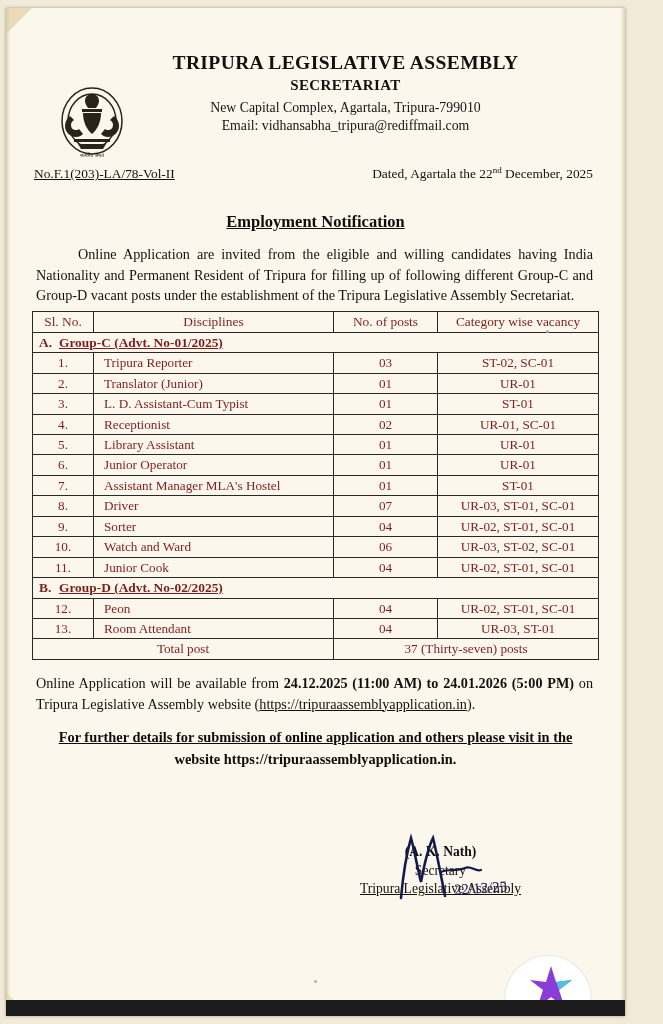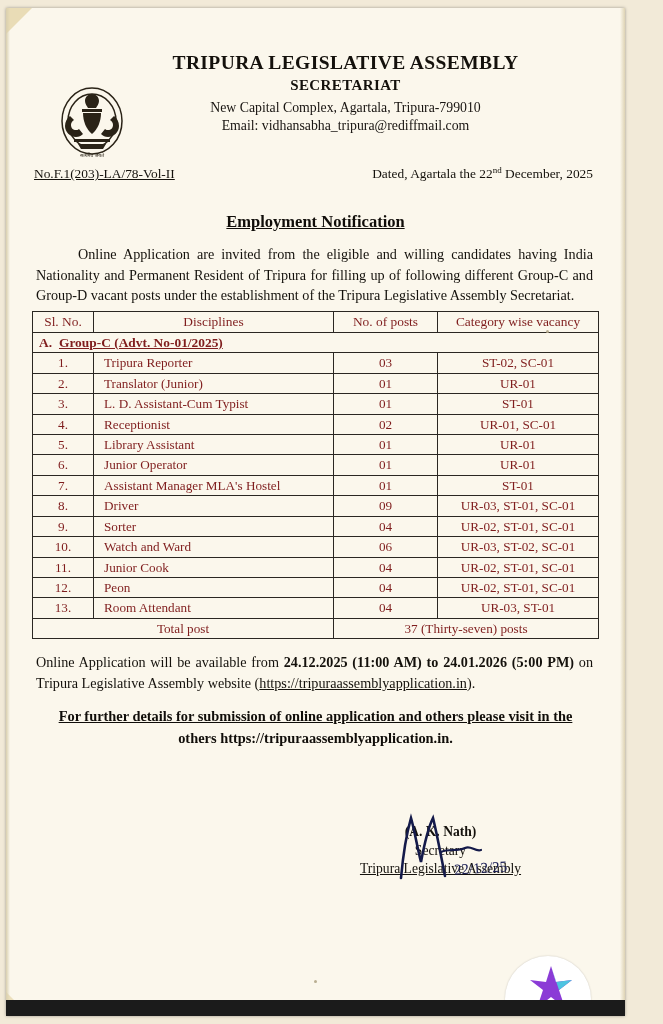--- a/index.html
+++ b/index.html
@@ -214,21 +214,21 @@
         </tr>
         <tr>
           <td class="c-sl">7.</td>
           <td class="c-disc">Assistant Manager MLA's Hostel</td>
           <td class="c-posts">01</td>
           <td class="c-cat">ST-01</td>
         </tr>
         <tr>
           <td class="c-sl">8.</td>
           <td class="c-disc">Driver</td>
-          <td class="c-posts">09</td>
+          <td class="c-posts">07</td>
           <td class="c-cat">UR-03, ST-01, SC-01</td>
         </tr>
         <tr>
           <td class="c-sl">9.</td>
           <td class="c-disc">Sorter</td>
           <td class="c-posts">04</td>
           <td class="c-cat">UR-02, ST-01, SC-01</td>
         </tr>
         <tr>
           <td class="c-sl">10.</td>
@@ -236,20 +236,23 @@
           <td class="c-posts">06</td>
           <td class="c-cat">UR-03, ST-02, SC-01</td>
         </tr>
         <tr>
           <td class="c-sl">11.</td>
           <td class="c-disc">Junior Cook</td>
           <td class="c-posts">04</td>
           <td class="c-cat">UR-02, ST-01, SC-01</td>
         </tr>
 
+        <tr class="grouprow">
+          <td colspan="4"><span class="gl">B.</span><span class="gu">Group-D (Advt. No-02/2025)</span></td>
+        </tr>
 
         <tr>
           <td class="c-sl">12.</td>
           <td class="c-disc">Peon</td>
           <td class="c-posts">04</td>
           <td class="c-cat">UR-02, ST-01, SC-01</td>
         </tr>
         <tr>
           <td class="c-sl">13.</td>
           <td class="c-disc">Room Attendant</td>
@@ -263,21 +266,21 @@
         </tr>
       </tbody>
     </table>
 
     <div class="para2">
       <span class="indent"></span><span>Online Application will be available from </span><b>24.12.2025 (11:00 AM) to 24.01.2026 (5:00 PM)</b><span> on Tripura Legislative Assembly website (</span><span class="link">https://tripuraassemblyapplication.in</span><span>).</span>
     </div>
 
     <div class="notebold">
       <div class="u">For further details for submission of online application and others please visit in the</div>
-      <div>others https://tripuraassemblyapplication.in.</div>
+      <div>website https://tripuraassemblyapplication.in.</div>
     </div>
 
     <div class="sig-wrap">
       <div class="sig-ink">
         <svg width="120" height="70" viewBox="0 0 120 70">
           <path d="M18 66 C20 44 24 20 28 6 C31 16 34 34 38 50 C41 34 45 16 50 6 C54 22 58 44 62 64" fill="none" stroke="#141a4a" stroke-width="2.6" stroke-linecap="round"></path>
           <path d="M58 40 C66 36 74 40 82 36 C88 33 92 40 98 38" fill="none" stroke="#141a4a" stroke-width="2.2" stroke-linecap="round"></path>
         </svg>
       </div>
       <div class="sig-date">22/12/25</div>

